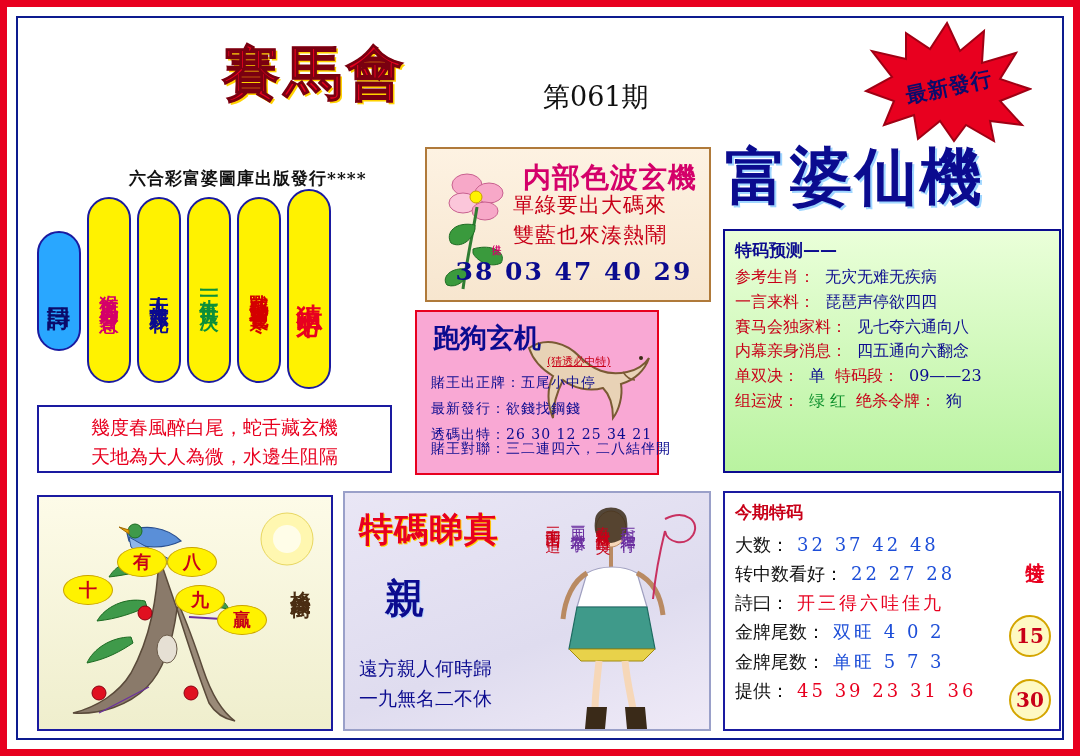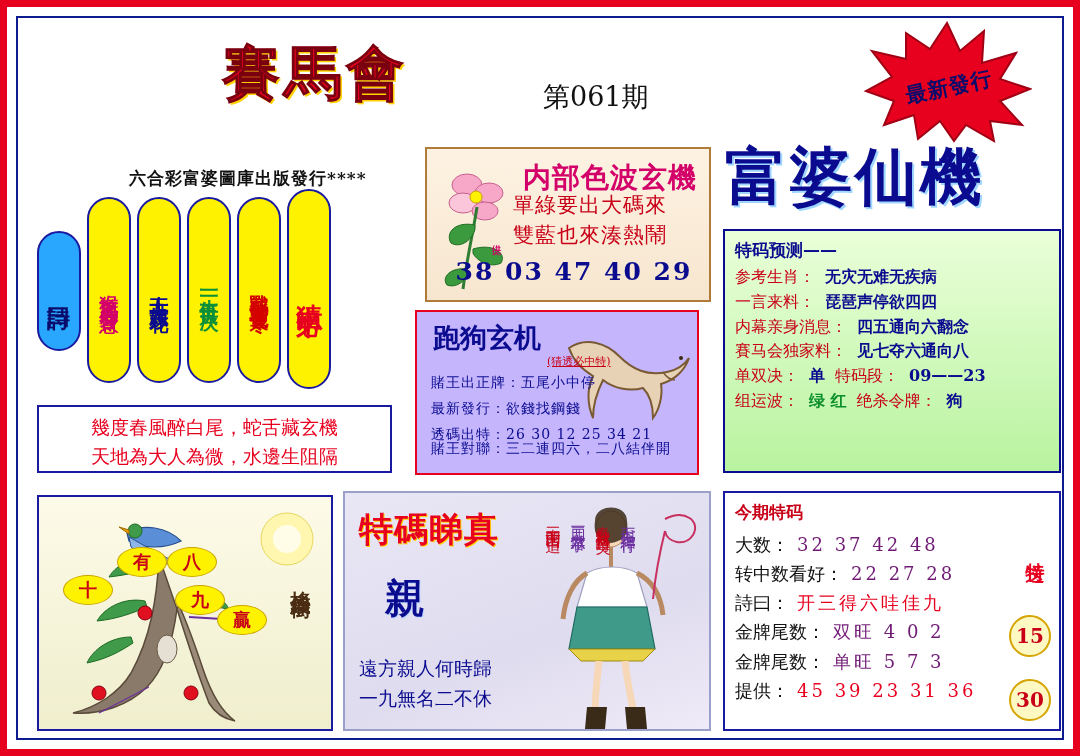--- a/index.html
+++ b/index.html
@@ -138,23 +138,23 @@
   .flowerbox .flower-svg{position:absolute;left:6px;top:14px;}
   .flowerbox .fb-side{
     position:absolute;left:62px;top:88px;
     font-family:"DejaVu Serif","Liberation Serif",serif;
     font-size:10px;color:#d4006a;
     writing-mode:vertical-rl;text-orientation:upright;
   }
 
   
   .dogbox{
-    position:absolute;left:408px;top:303px;width:284px;height:165px;
+    position:absolute;left:408px;top:303px;width:244px;height:165px;
     border:2px solid #e8001f;
-    background:#c4b5fd;
+    background:#f9a8d4;
     box-sizing:border-box;
   }
   .dogbox .dg-title{
     position:absolute;left:16px;top:8px;
     font-family:"DejaVu Serif","Liberation Serif",serif;
     font-size:27px;font-weight:bold;color:#0b0b8f;
   }
   .dogbox .dg-sub{
     position:absolute;left:130px;top:42px;
     font-family:"DejaVu Serif","Liberation Serif",serif;
@@ -187,21 +187,21 @@
     margin-bottom:3px;
   }
   .greenpanel .gp-row{
     display:flex;gap:10px;align-items:baseline;
     font-family:"DejaVu Serif","Liberation Serif",serif;
     font-size:16px;
     line-height:1.55;
     white-space:nowrap;
   }
   .greenpanel .gp-k{color:#c80018;}
-  .greenpanel .gp-v{color:#0b0b8f;font-weight:bold;}
+  .greenpanel .gp-v{color:#0b0b8f;}
   .greenpanel .gp-v.grn{color:#0b8f2a;}
 
   
   .picbox{
     position:absolute;left:30px;top:488px;width:296px;height:236px;
     border:2px solid #1a1aa0;
     background:linear-gradient(180deg,#fdfbe8,#efeecd);
     box-sizing:border-box;
     overflow:hidden;
   }
@@ -268,21 +268,21 @@
     font-size:17px;font-weight:bold;color:#c80018;
     margin-bottom:6px;
   }
   .rightpanel .rp-row{
     display:flex;align-items:baseline;gap:8px;
     font-family:"DejaVu Serif","Liberation Serif",serif;
     font-size:18px;color:#111;
     line-height:1.62;
     white-space:nowrap;
   }
-  .rightpanel .rp-v{color:#701a75;letter-spacing:3px;}
+  .rightpanel .rp-v{color:#1d4ed8;letter-spacing:3px;}
   .rightpanel .rp-v.red{color:#e8001f;}
   .rightpanel .sidebar-label{
     position:absolute;right:10px;top:54px;
     font-family:"DejaVu Serif","Liberation Serif",serif;
     font-size:19px;font-weight:bold;color:#e8001f;
     writing-mode:vertical-rl;text-orientation:upright;letter-spacing:3px;
   }
   .rightpanel .circ{
     position:absolute;right:8px;
     width:38px;height:38px;border-radius:50%;
@@ -384,26 +384,26 @@
     <div class="gp-title">特码预测——</div>
     <div class="gp-row">
       <span class="gp-k">参考生肖：</span>
       <span class="gp-v">无灾无难无疾病</span>
     </div>
     <div class="gp-row">
       <span class="gp-k">一言来料：</span>
       <span class="gp-v">琵琶声停欲四四</span>
     </div>
     <div class="gp-row">
+      <span class="gp-k">賽马会独家料：</span>
+      <span class="gp-v">见七夺六通向八</span>
+    </div>
+    <div class="gp-row">
       <span class="gp-k">内幕亲身消息：</span>
       <span class="gp-v">四五通向六翻念</span>
-    </div>
-    <div class="gp-row">
-      <span class="gp-k">賽马会独家料：</span>
-      <span class="gp-v">见七夺六通向八</span>
     </div>
     <div class="gp-row">
       <span class="gp-k">单双决：</span>
       <span class="gp-v">单</span>
       <span class="gp-k">特码段：</span>
       <span class="gp-v">09——23</span>
     </div>
     <div class="gp-row">
       <span class="gp-k">组运波：</span>
       <span class="gp-v grn">绿 红</span>

